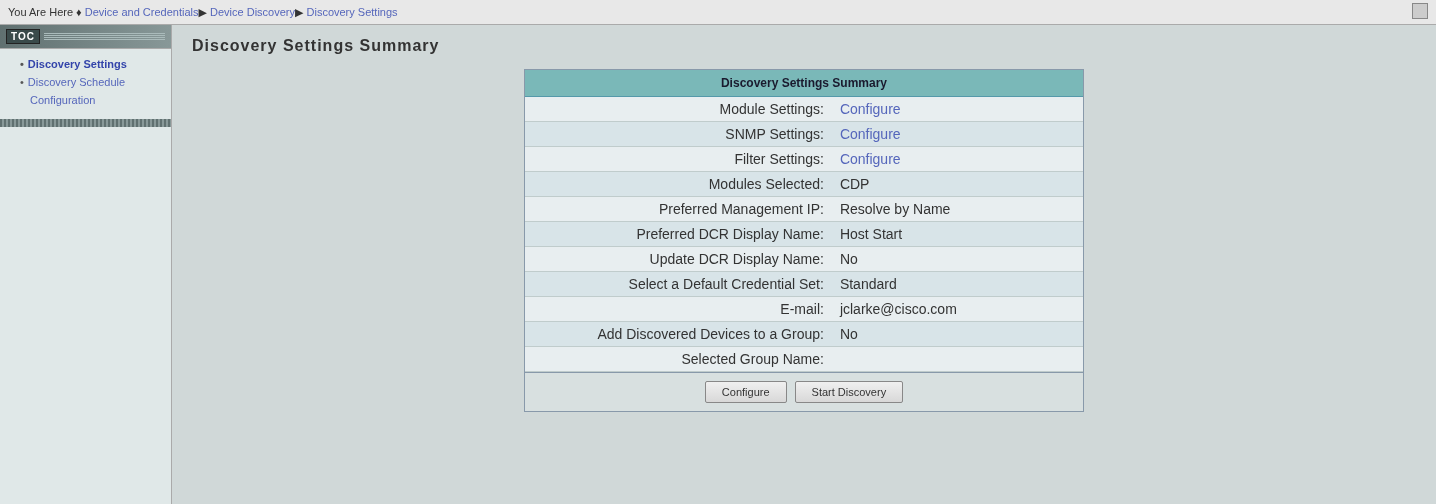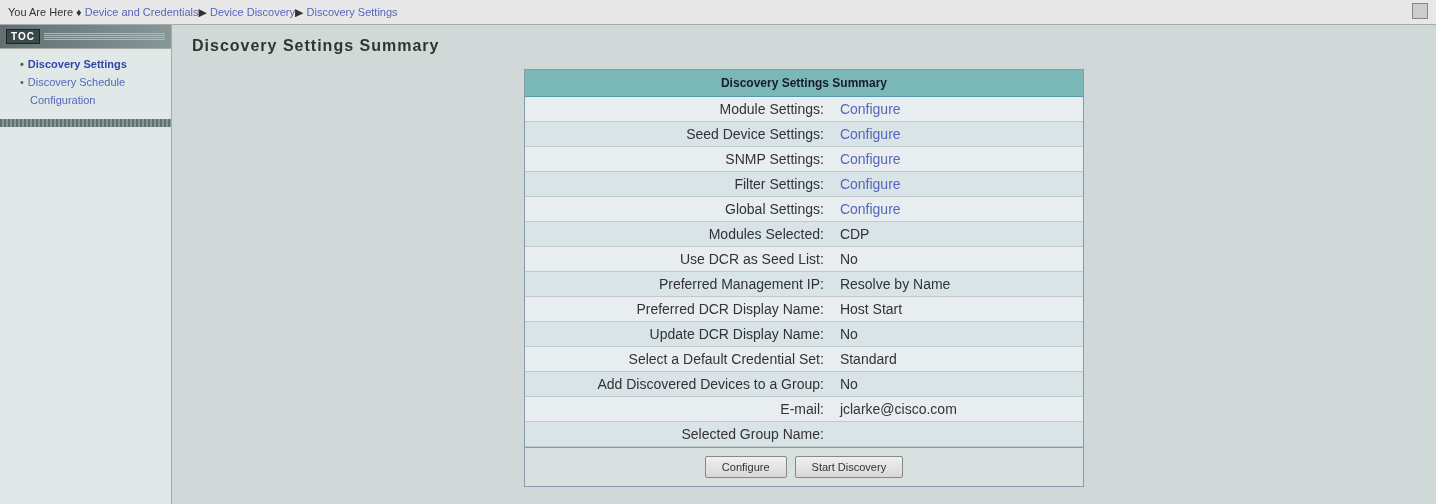--- a/index.html
+++ b/index.html
@@ -238,66 +238,54 @@
 
     <div class="table-container">
       <div class="table-header">Discovery Settings Summary</div>
       <table class="data-table">
         <tbody id="table-body">
         <tr>
               <td class="label-cell">Module Settings:</td>
               <td class="value-cell"><a href="#">Configure</a></td>
             </tr>
             <tr>
-              <td class="label-cell">Seed Device Settings:</td>
-              <td class="value-cell"><a href="#">Configure</a></td>
-            </tr>
-            <tr>
               <td class="label-cell">SNMP Settings:</td>
               <td class="value-cell"><a href="#">Configure</a></td>
             </tr>
             <tr>
               <td class="label-cell">Filter Settings:</td>
               <td class="value-cell"><a href="#">Configure</a></td>
             </tr>
             <tr>
-              <td class="label-cell">Global Settings:</td>
-              <td class="value-cell"><a href="#">Configure</a></td>
-            </tr>
-            <tr>
               <td class="label-cell">Modules Selected:</td>
               <td class="value-cell">CDP</td>
             </tr>
             <tr>
-              <td class="label-cell">Use DCR as Seed List:</td>
-              <td class="value-cell">No</td>
-            </tr>
-            <tr>
               <td class="label-cell">Preferred Management IP:</td>
               <td class="value-cell">Resolve by Name</td>
             </tr>
             <tr>
               <td class="label-cell">Preferred DCR Display Name:</td>
               <td class="value-cell">Host Start</td>
             </tr>
             <tr>
               <td class="label-cell">Update DCR Display Name:</td>
               <td class="value-cell">No</td>
             </tr>
             <tr>
               <td class="label-cell">Select a Default Credential Set:</td>
               <td class="value-cell">Standard</td>
             </tr>
             <tr>
+              <td class="label-cell">E-mail:</td>
+              <td class="value-cell">jclarke@cisco.com</td>
+            </tr>
+            <tr>
               <td class="label-cell">Add Discovered Devices to a Group:</td>
               <td class="value-cell">No</td>
-            </tr>
-            <tr>
-              <td class="label-cell">E-mail:</td>
-              <td class="value-cell">jclarke@cisco.com</td>
             </tr>
             <tr>
               <td class="label-cell">Selected Group Name:</td>
               <td class="value-cell"></td>
             </tr>
           </tbody>
       </table>
       <div class="table-footer">
         <button class="btn">Configure</button>
         <button class="btn">Start Discovery</button>

